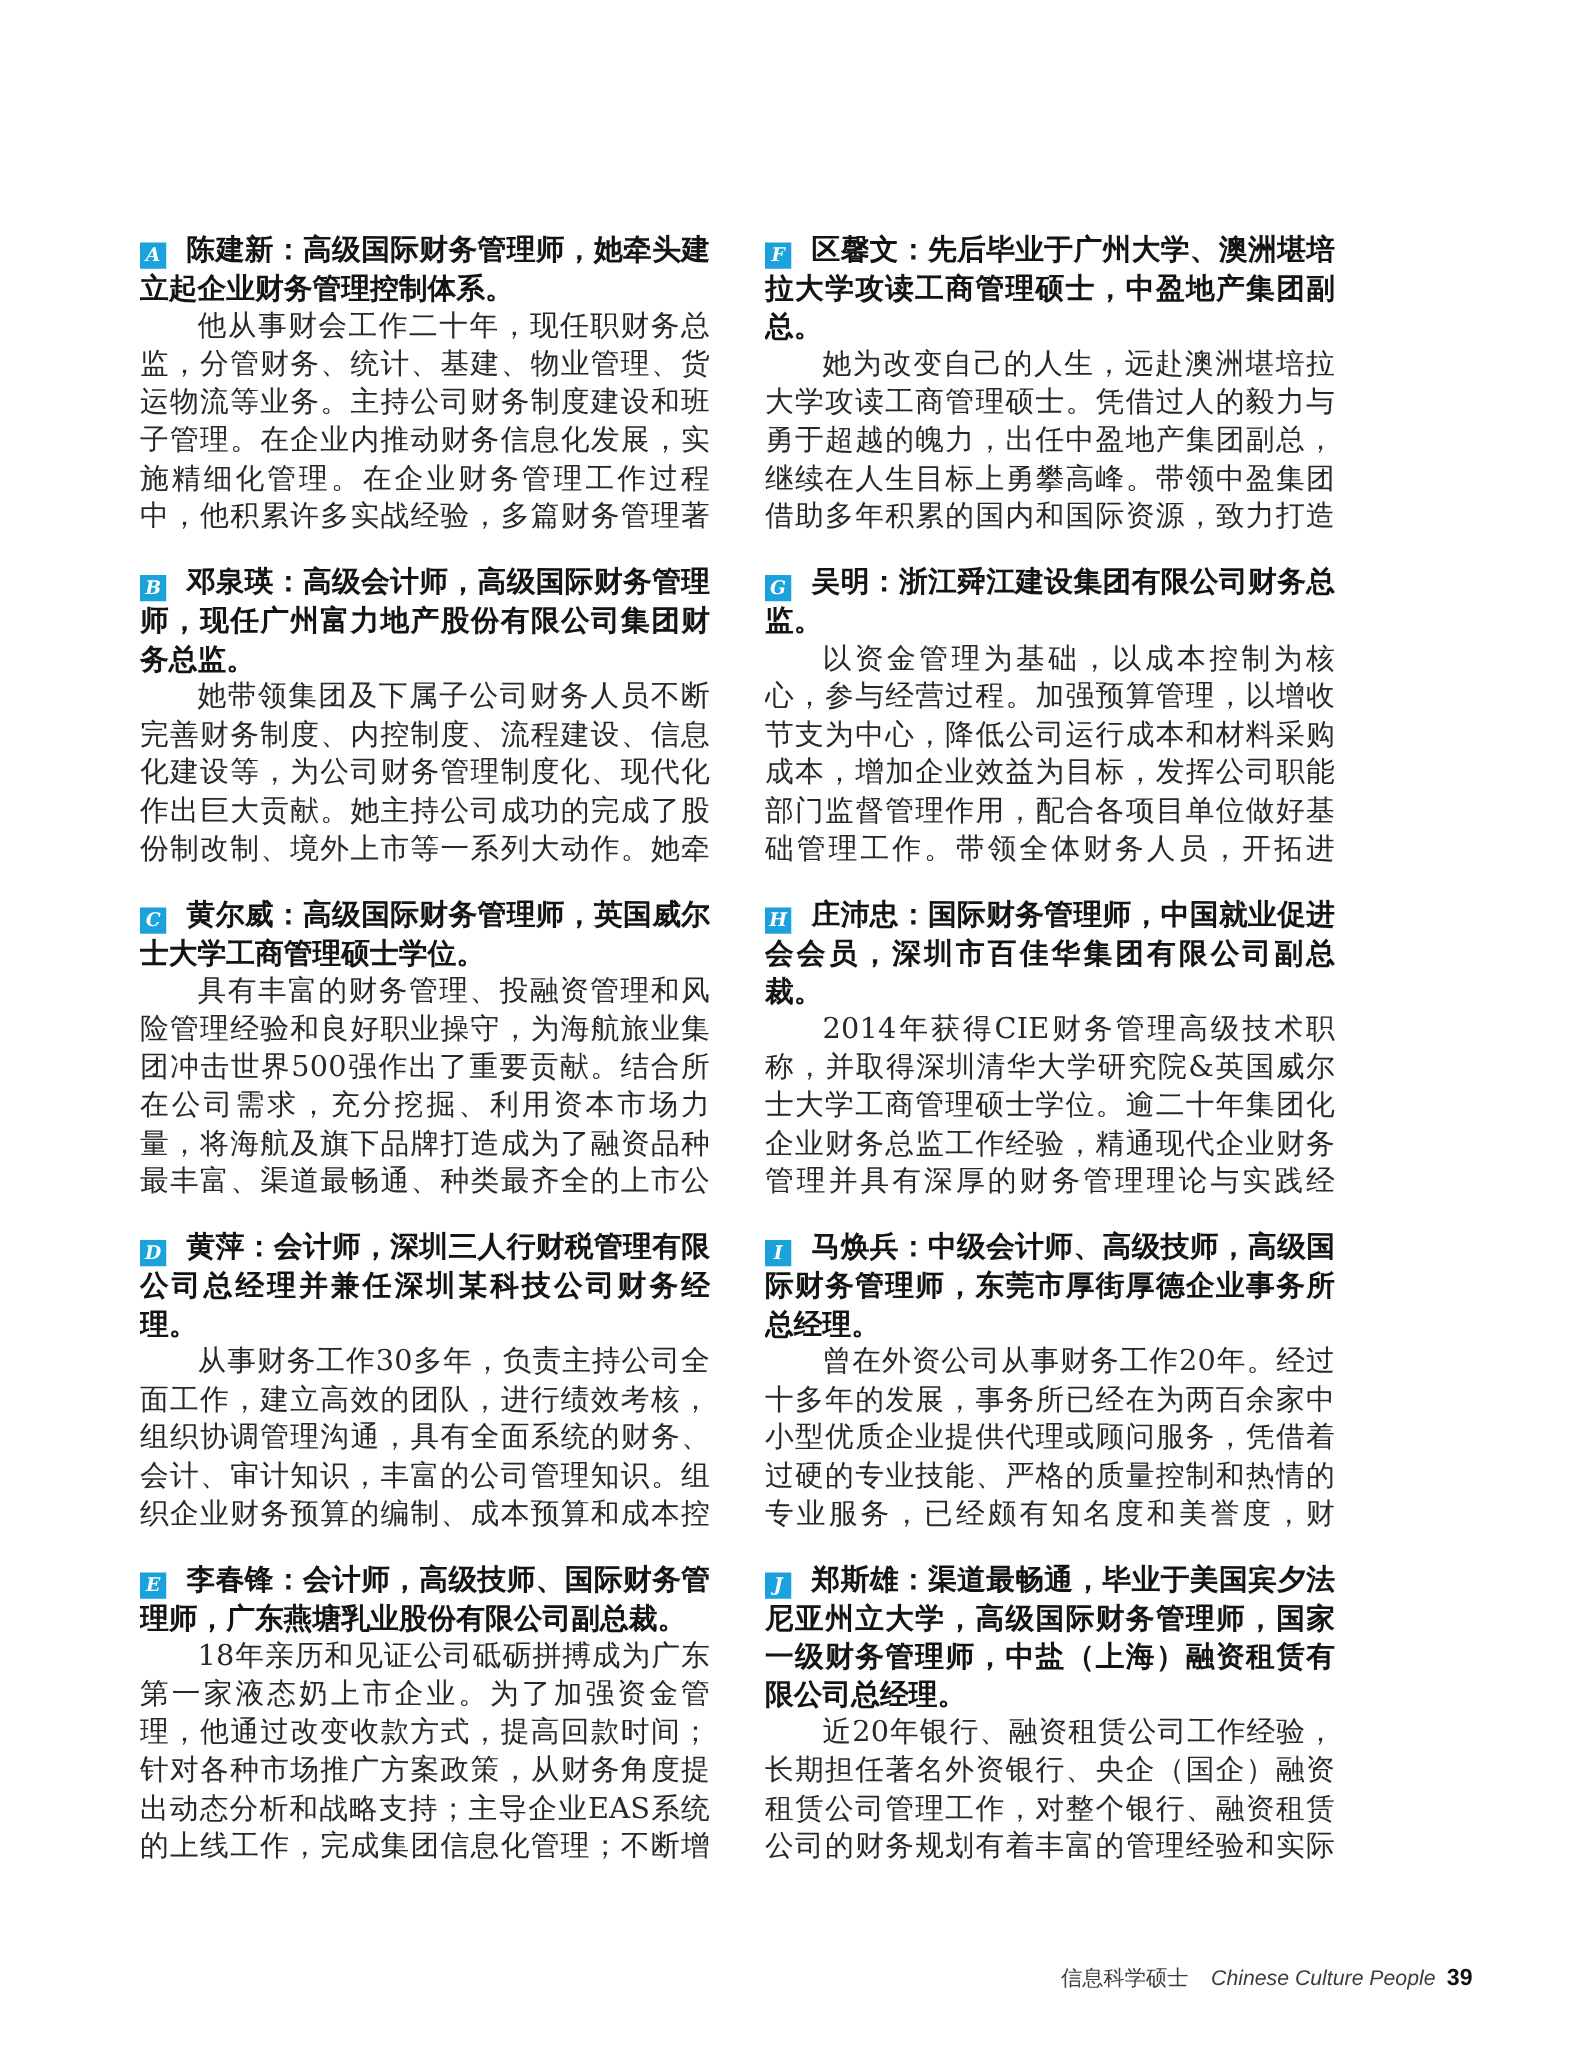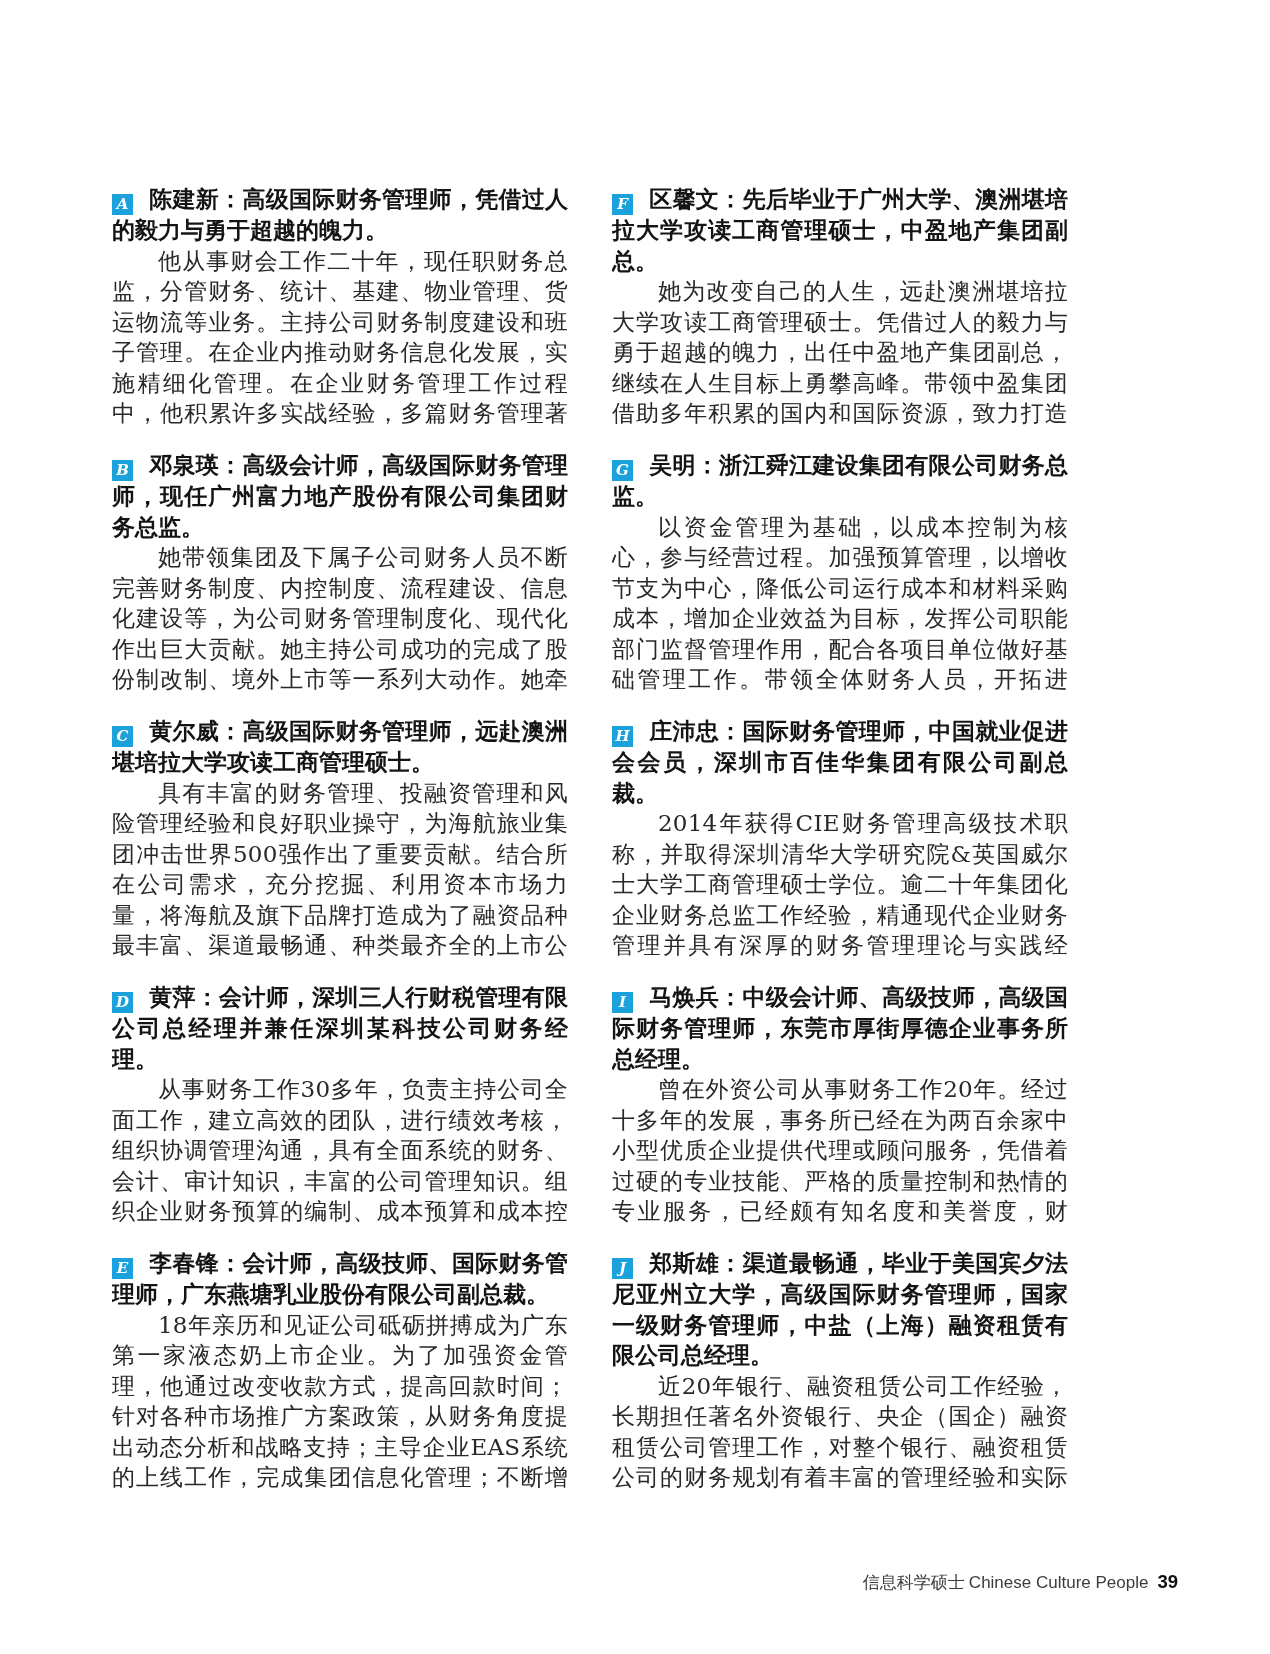--- a/index.html
+++ b/index.html
@@ -63,49 +63,49 @@
   }
   .footer {
     position: absolute;
     top: 1571px;
     right: 92px;
     font-family: "Liberation Sans", sans-serif;
     font-size: 17px;
     color: #3c3c3c;
     white-space: nowrap;
   }
-  .footer .journal-en { margin-left: 4px; }
+  .footer .journal-en { margin-left: 18px; font-style: italic; }
   .footer .pagenum {
     font-weight: bold;
     font-size: 18.5px;
     color: #101010;
     margin-left: 9px;
   }
 </style>
 </head>
 <body>
 
 <div class="page">
 
   <div class="columns">
 
     <div class="column">
 
       <article class="entry">
-        <h3 class="entry-title"><span class="badge"><span class="badge-letter">A</span></span><span class="title-text">陈建新：高级国际财务管理师，凭借过人的毅力与勇于超越的魄力。</span></h3>
+        <h3 class="entry-title"><span class="badge"><span class="badge-letter">A</span></span><span class="title-text">陈建新：高级国际财务管理师，她牵头建立起企业财务管理控制体系。</span></h3>
         <p class="entry-body">他从事财会工作二十年，现任职财务总监，分管财务、统计、基建、物业管理、货运物流等业务。主持公司财务制度建设和班子管理。在企业内推动财务信息化发展，实施精细化管理。在企业财务管理工作过程中，他积累许多实战经验，多篇财务管理著述在专业刊物上发表，为行业人士提供宝贵的参考。</p>
       </article>
 
       <article class="entry">
         <h3 class="entry-title"><span class="badge"><span class="badge-letter">B</span></span><span class="title-text">邓泉瑛：高级会计师，高级国际财务管理师，现任广州富力地产股份有限公司集团财务总监。</span></h3>
         <p class="entry-body">她带领集团及下属子公司财务人员不断完善财务制度、内控制度、流程建设、信息化建设等，为公司财务管理制度化、现代化作出巨大贡献。她主持公司成功的完成了股份制改制、境外上市等一系列大动作。她牵头建立起企业财务管理控制体系，使企业经营活动能沿着预算管理轨道科学合理地进行。</p>
       </article>
 
       <article class="entry">
-        <h3 class="entry-title"><span class="badge"><span class="badge-letter">C</span></span><span class="title-text">黄尔威：高级国际财务管理师，远赴澳洲堪培拉大学攻读工商管理硕士。</span></h3>
+        <h3 class="entry-title"><span class="badge"><span class="badge-letter">C</span></span><span class="title-text">黄尔威：高级国际财务管理师，英国威尔士大学工商管理硕士学位。</span></h3>
         <p class="entry-body">具有丰富的财务管理、投融资管理和风险管理经验和良好职业操守，为海航旅业集团冲击世界500强作出了重要贡献。结合所在公司需求，充分挖掘、利用资本市场力量，将海航及旗下品牌打造成为了融资品种最丰富、渠道最畅通、种类最齐全的上市公司，成为了企业资本运作的典范。</p>
       </article>
 
       <article class="entry">
         <h3 class="entry-title"><span class="badge"><span class="badge-letter">D</span></span><span class="title-text">黄萍：会计师，深圳三人行财税管理有限公司总经理并兼任深圳某科技公司财务经理。</span></h3>
         <p class="entry-body">从事财务工作30多年，负责主持公司全面工作，建立高效的团队，进行绩效考核，组织协调管理沟通，具有全面系统的财务、会计、审计知识，丰富的公司管理知识。组织企业财务预算的编制、成本预算和成本控制，审核会计报告和财务报表，对公司经营活动进行全方位的监督指导。</p>
       </article>
 
       <article class="entry">
         <h3 class="entry-title"><span class="badge"><span class="badge-letter">E</span></span><span class="title-text">李春锋：会计师，高级技师、国际财务管理师，广东燕塘乳业股份有限公司副总裁。</span></h3>

